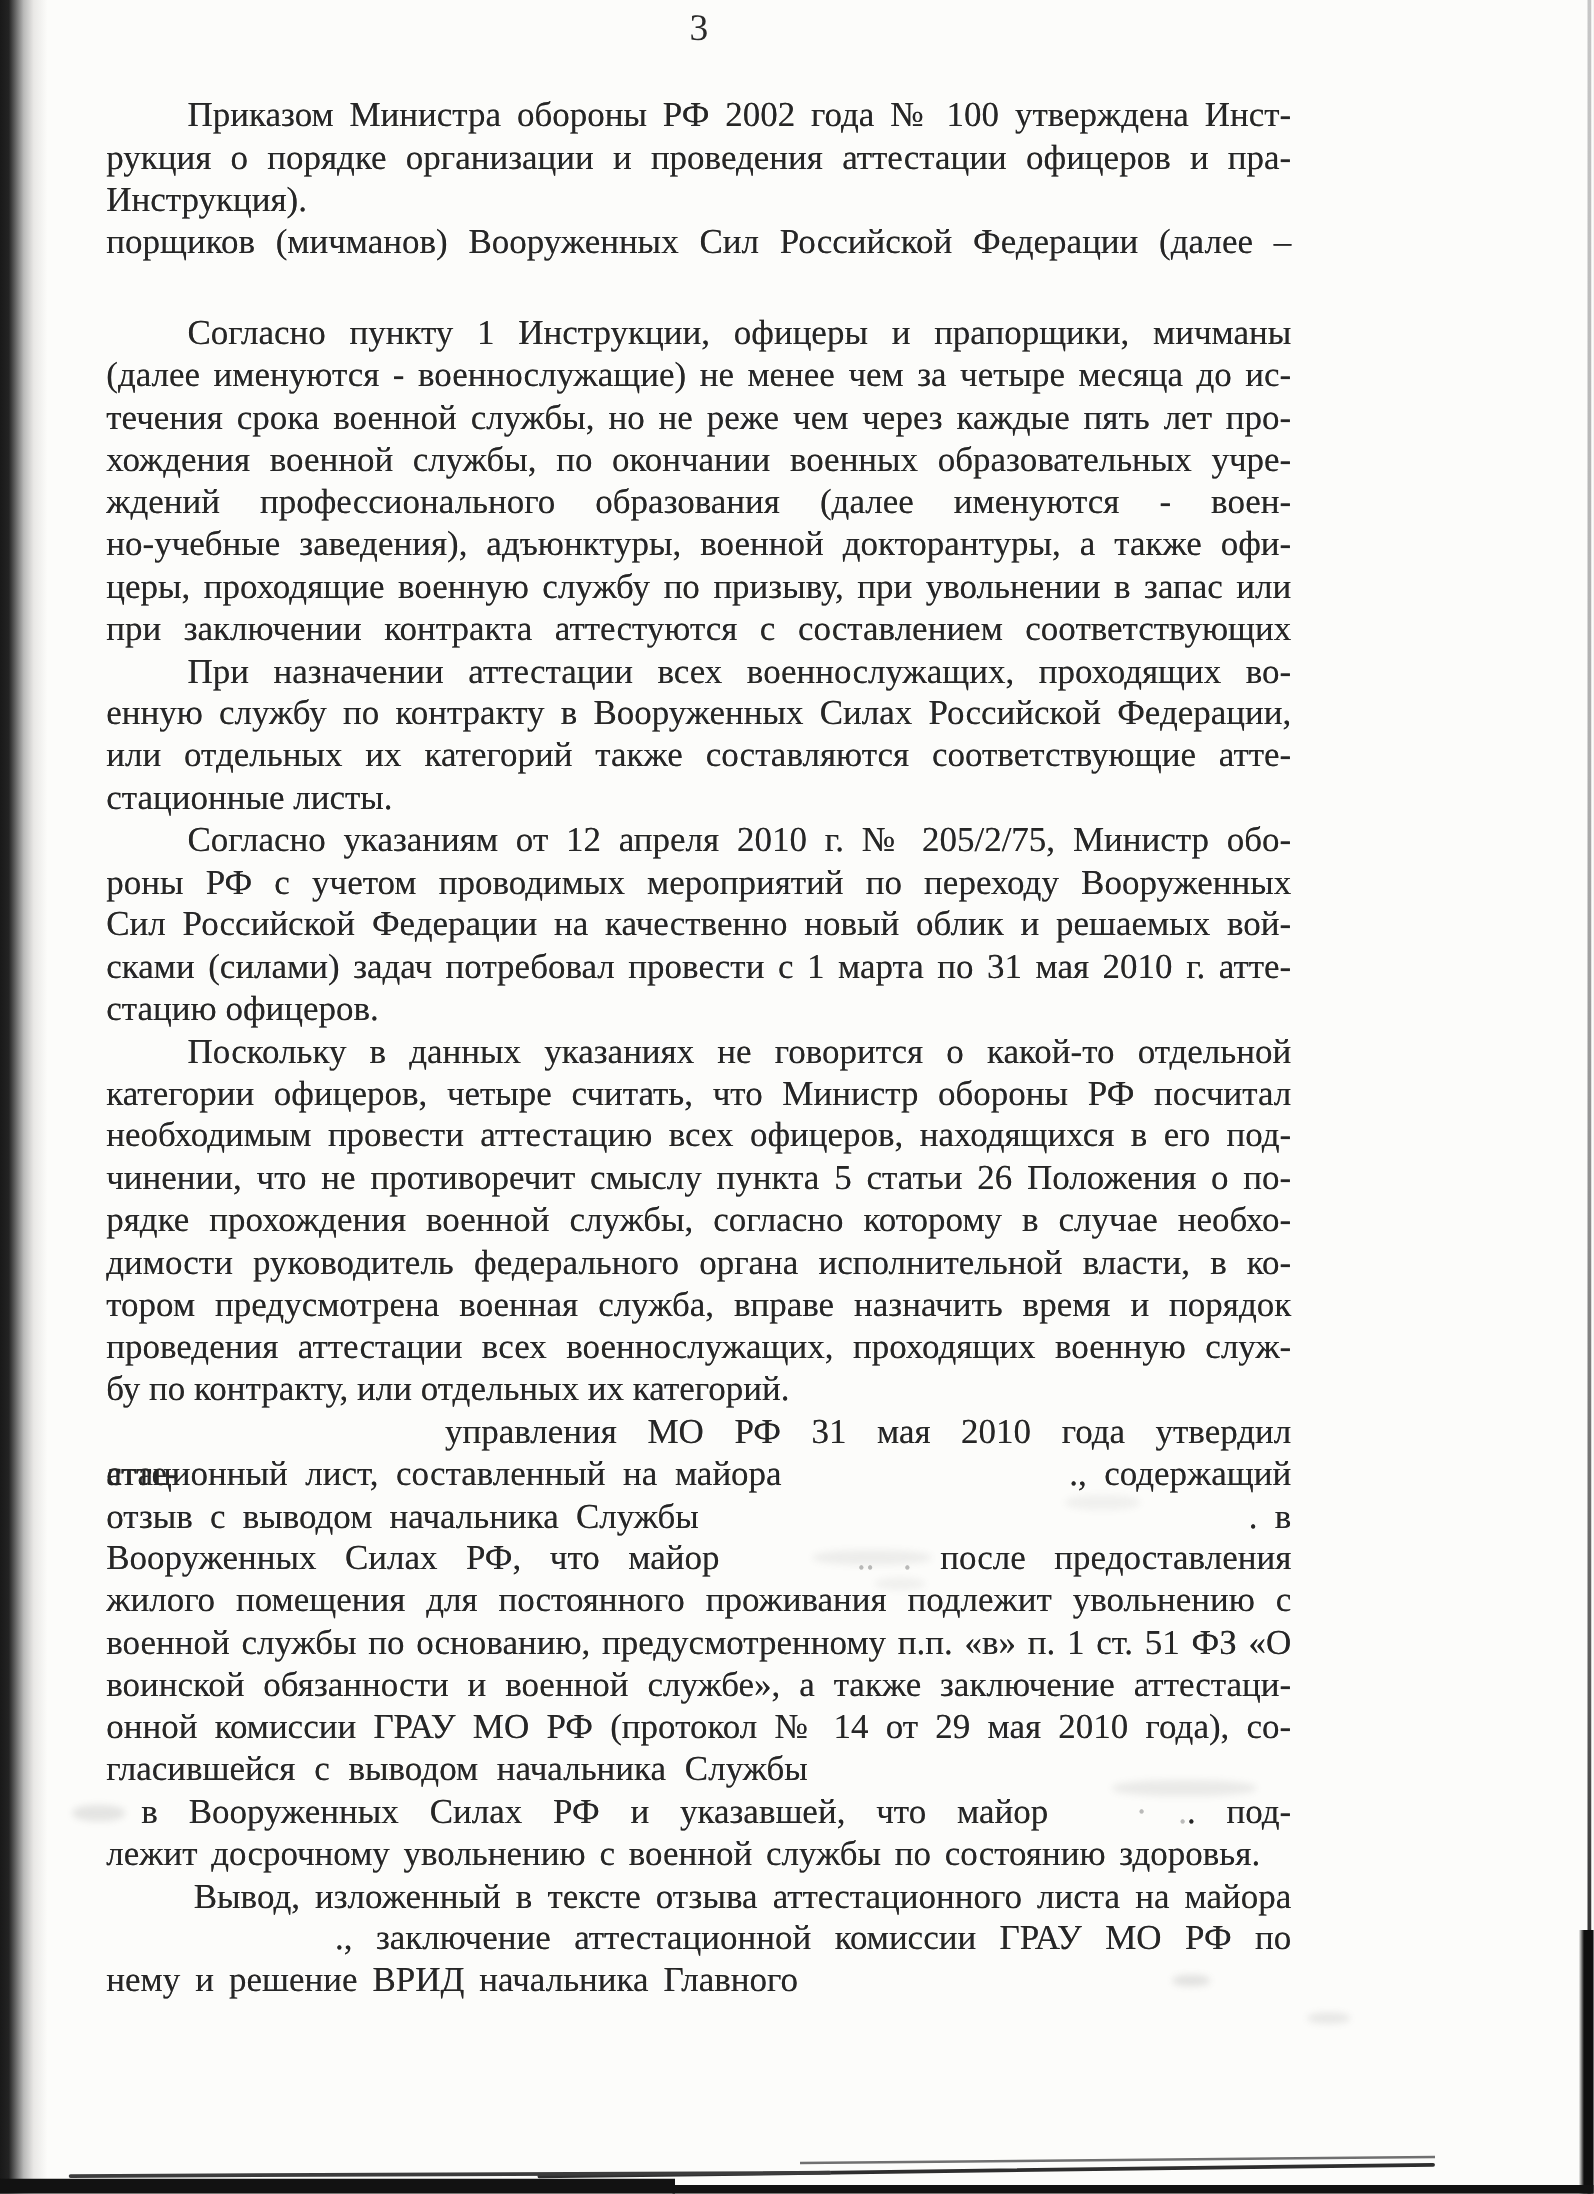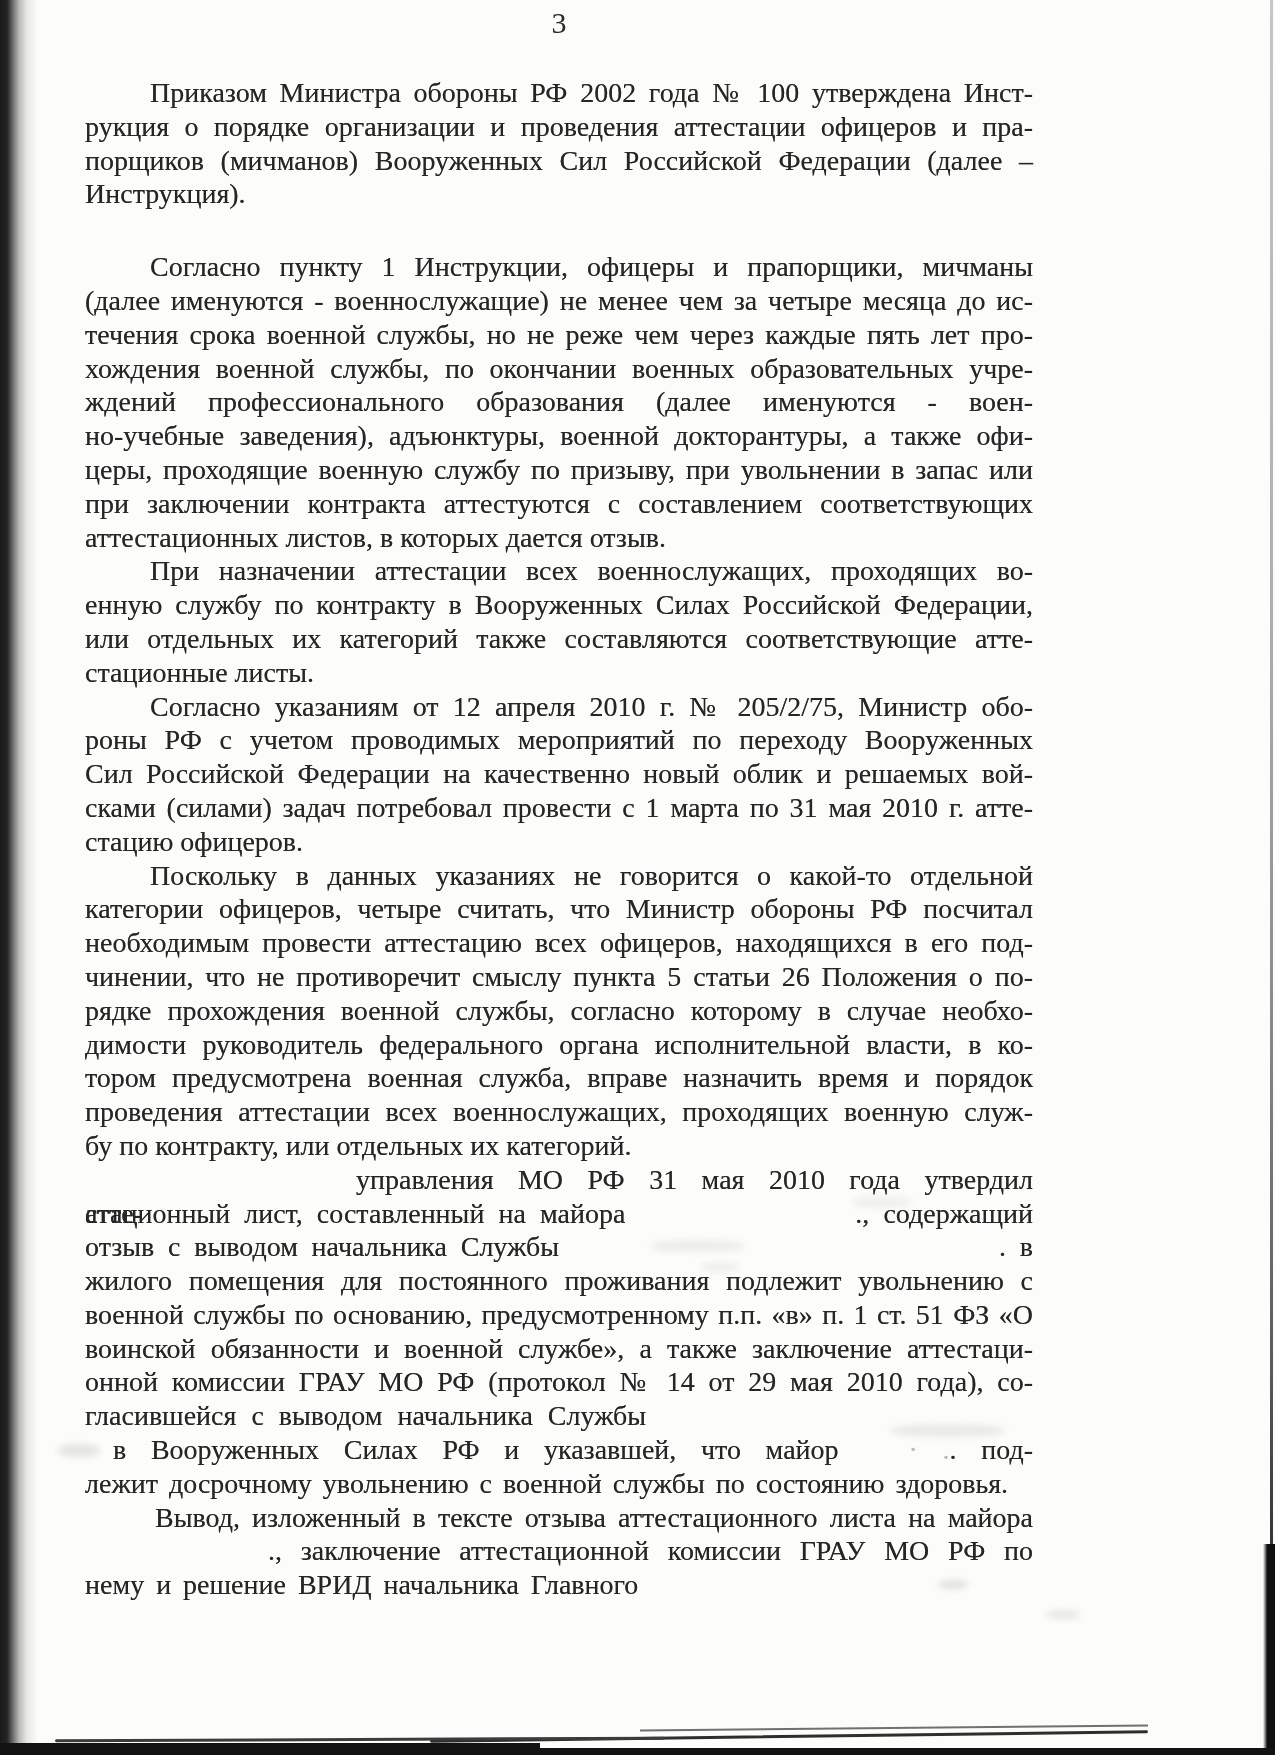--- a/index.html
+++ b/index.html
@@ -44,31 +44,30 @@
   .blob{position:absolute;background:#6b6b6b;filter:blur(3px);border-radius:45%;}
 </style>
 </head>
 <body>
 
 <div class="page" style="background: rgb(252, 252, 250);">
   <div class="page-num">3</div>
   <div class="text-block" id="text-block" style="color: rgb(38, 38, 38);">
       <div class="line just" style="text-indent: 65px;"><span>Приказом Министра обороны РФ 2002 года № 100 утверждена Инст-</span></div>
       <div class="line just"><span>рукция о порядке организации и проведения аттестации офицеров и пра-</span></div>
+      <div class="line"><span>Инструкция).</span></div>
       <div class="line just"><span>порщиков (мичманов) Вооруженных Сил Российской Федерации (далее –</span></div>
-      <div class="line"><span>Инструкция).</span></div>
       <div class="line just" style="text-indent: 65px; margin-top: 39px;"><span>Согласно пункту 1 Инструкции, офицеры и прапорщики, мичманы</span></div>
       <div class="line just"><span>(далее именуются - военнослужащие) не менее чем за четыре месяца до ис-</span></div>
       <div class="line just"><span>течения срока военной службы, но не реже чем через каждые пять лет про-</span></div>
       <div class="line just"><span>хождения военной службы, по окончании военных образовательных учре-</span></div>
       <div class="line just"><span>ждений профессионального образования (далее именуются - воен-</span></div>
       <div class="line just"><span>но-учебные заведения), адъюнктуры, военной докторантуры, а также офи-</span></div>
       <div class="line just"><span>церы, проходящие военную службу по призыву, при увольнении в запас или</span></div>
       <div class="line just"><span>при заключении контракта аттестуются с составлением соответствующих</span></div>
-      <div class="line"><span>аттестационных листов, в которых дается отзыв.</span></div>
       <div class="line just" style="text-indent: 65px;"><span>При назначении аттестации всех военнослужащих, проходящих во-</span></div>
       <div class="line just"><span>енную службу по контракту в Вооруженных Силах Российской Федерации,</span></div>
       <div class="line just"><span>или отдельных их категорий также составляются соответствующие атте-</span></div>
       <div class="line"><span>стационные листы.</span></div>
       <div class="line just" style="text-indent: 65px;"><span>Согласно указаниям от 12 апреля 2010 г. № 205/2/75, Министр обо-</span></div>
       <div class="line just"><span>роны РФ с учетом проводимых мероприятий по переходу Вооруженных</span></div>
       <div class="line just"><span>Сил Российской Федерации на качественно новый облик и решаемых вой-</span></div>
       <div class="line just"><span>сками (силами) задач потребовал провести с 1 марта по 31 мая 2010 г. атте-</span></div>
       <div class="line"><span>стацию офицеров.</span></div>
       <div class="line just" style="text-indent: 65px;"><span>Поскольку в данных указаниях не говорится о какой-то отдельной</span></div>
@@ -76,20 +75,21 @@
       <div class="line just"><span>необходимым провести аттестацию всех офицеров, находящихся в его под-</span></div>
       <div class="line just"><span>чинении, что не противоречит смыслу пункта 5 статьи 26 Положения о по-</span></div>
       <div class="line just"><span>рядке прохождения военной службы, согласно которому в случае необхо-</span></div>
       <div class="line just"><span>димости руководитель федерального органа исполнительной власти, в ко-</span></div>
       <div class="line just"><span>тором предусмотрена военная служба, вправе назначить время и порядок</span></div>
       <div class="line just"><span>проведения аттестации всех военнослужащих, проходящих военную служ-</span></div>
       <div class="line"><span>бу по контракту, или отдельных их категорий.</span></div>
       <div class="line" style="text-indent: 271px; word-spacing: 8px;"><span>управления МО РФ 31 мая 2010 года утвердил атте-</span></div>
       <div class="line just"><span>стационный лист, составленный на майора</span><span class="gap" style="width: 230px;"></span><span>., содержащий</span></div>
       <div class="line just"><span>отзыв с выводом начальника Службы</span><span class="gap" style="width: 440px;"></span><span>. в</span></div>
+      <div class="line just"><span>Вооруженных Силах РФ, что майор</span><span class="gap" style="width: 110px;"></span><span class="faint">.. .</span><span> после предоставления</span></div>
       <div class="line just"><span>жилого помещения для постоянного проживания подлежит увольнению с</span></div>
       <div class="line just"><span>военной службы по основанию, предусмотренному п.п. «в» п. 1 ст. 51 ФЗ «О</span></div>
       <div class="line just"><span>воинской обязанности и военной службе», а также заключение аттестаци-</span></div>
       <div class="line just"><span>онной комиссии ГРАУ МО РФ (протокол № 14 от 29 мая 2010 года), со-</span></div>
       <div class="line" style="word-spacing: 8px;"><span>гласившейся с выводом начальника Службы</span></div>
       <div class="line just" style="text-indent: 28px; font-family: Liberation Serif, serif;"><span>в Вооруженных Силах РФ и указавшей, что майор</span><span class="gap" style="width: 70px;"></span><span class="faint">· .</span><span>. под-</span></div>
       <div class="line" style="word-spacing: 4px;"><span>лежит досрочному увольнению с военной службы по состоянию здоровья.</span></div>
       <div class="line just" style="text-indent: 70px;"><span>Вывод, изложенный в тексте отзыва аттестационного листа на майора</span></div>
       <div class="line just" style="text-indent: 183px;"><span>., заключение аттестационной комиссии ГРАУ МО РФ по</span></div>
       <div class="line" style="word-spacing: 5px;"><span>нему и решение ВРИД начальника Главного</span></div>

